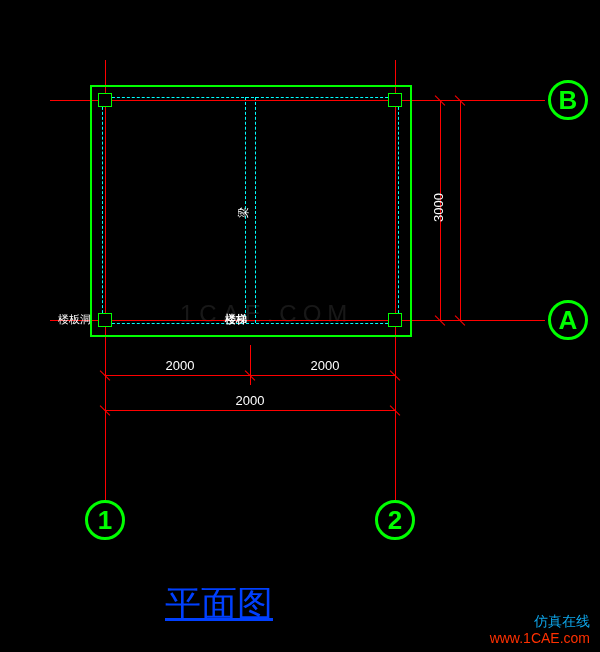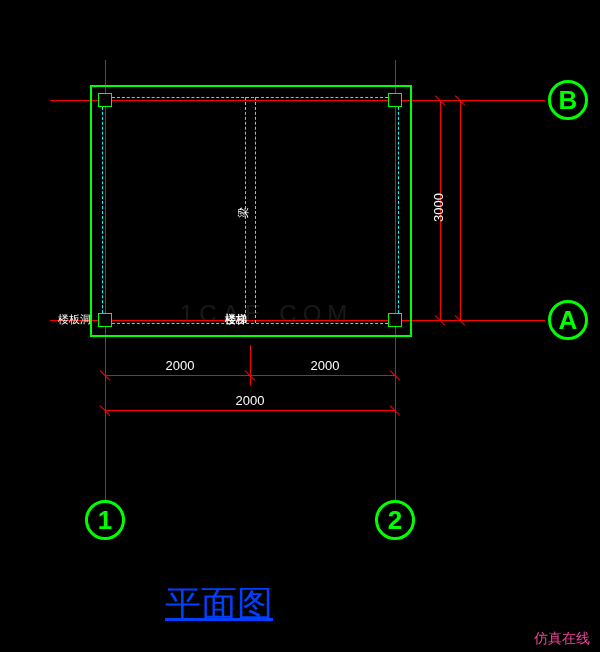--- a/index.html
+++ b/index.html
@@ -101,21 +101,21 @@
     white-space: nowrap;
   }
   .brand {
     position: absolute;
     right: 10px;
     bottom: 6px;
     text-align: right;
     font-size: 14px;
     line-height: 16px;
   }
-  .brand .cn { color: #ec4899; }
+  .brand .cn { color: #0ea5e9; font-family: Liberation Serif, serif; }
   .brand .url { color: #ff3000; }
 </style>
 </head>
 <body>
 
 <div class="canvas">
 
   <div class="watermark" style="left:180px; top:300px;">1CAE.COM</div>
 
   <div class="line h red" style="left:50px; top:100px; width:495px;"></div>
@@ -178,15 +178,16 @@
 
   <div class="circle axis-circle" style="left:548px; top:80px;">B</div>
   <div class="circle axis-circle" style="left:548px; top:300px;">A</div>
   <div class="circle axis-circle" style="left:85px; top:500px;">1</div>
   <div class="circle axis-circle" style="left:375px; top:500px;">2</div>
 
   <div class="title" style="left:165px; top:580px;">平面图</div>
 
   <div class="brand">
     <div class="cn">仿真在线</div>
+    <div class="url">www.1CAE.com</div>
   </div>
 
 </div>
 
 </body></html>

